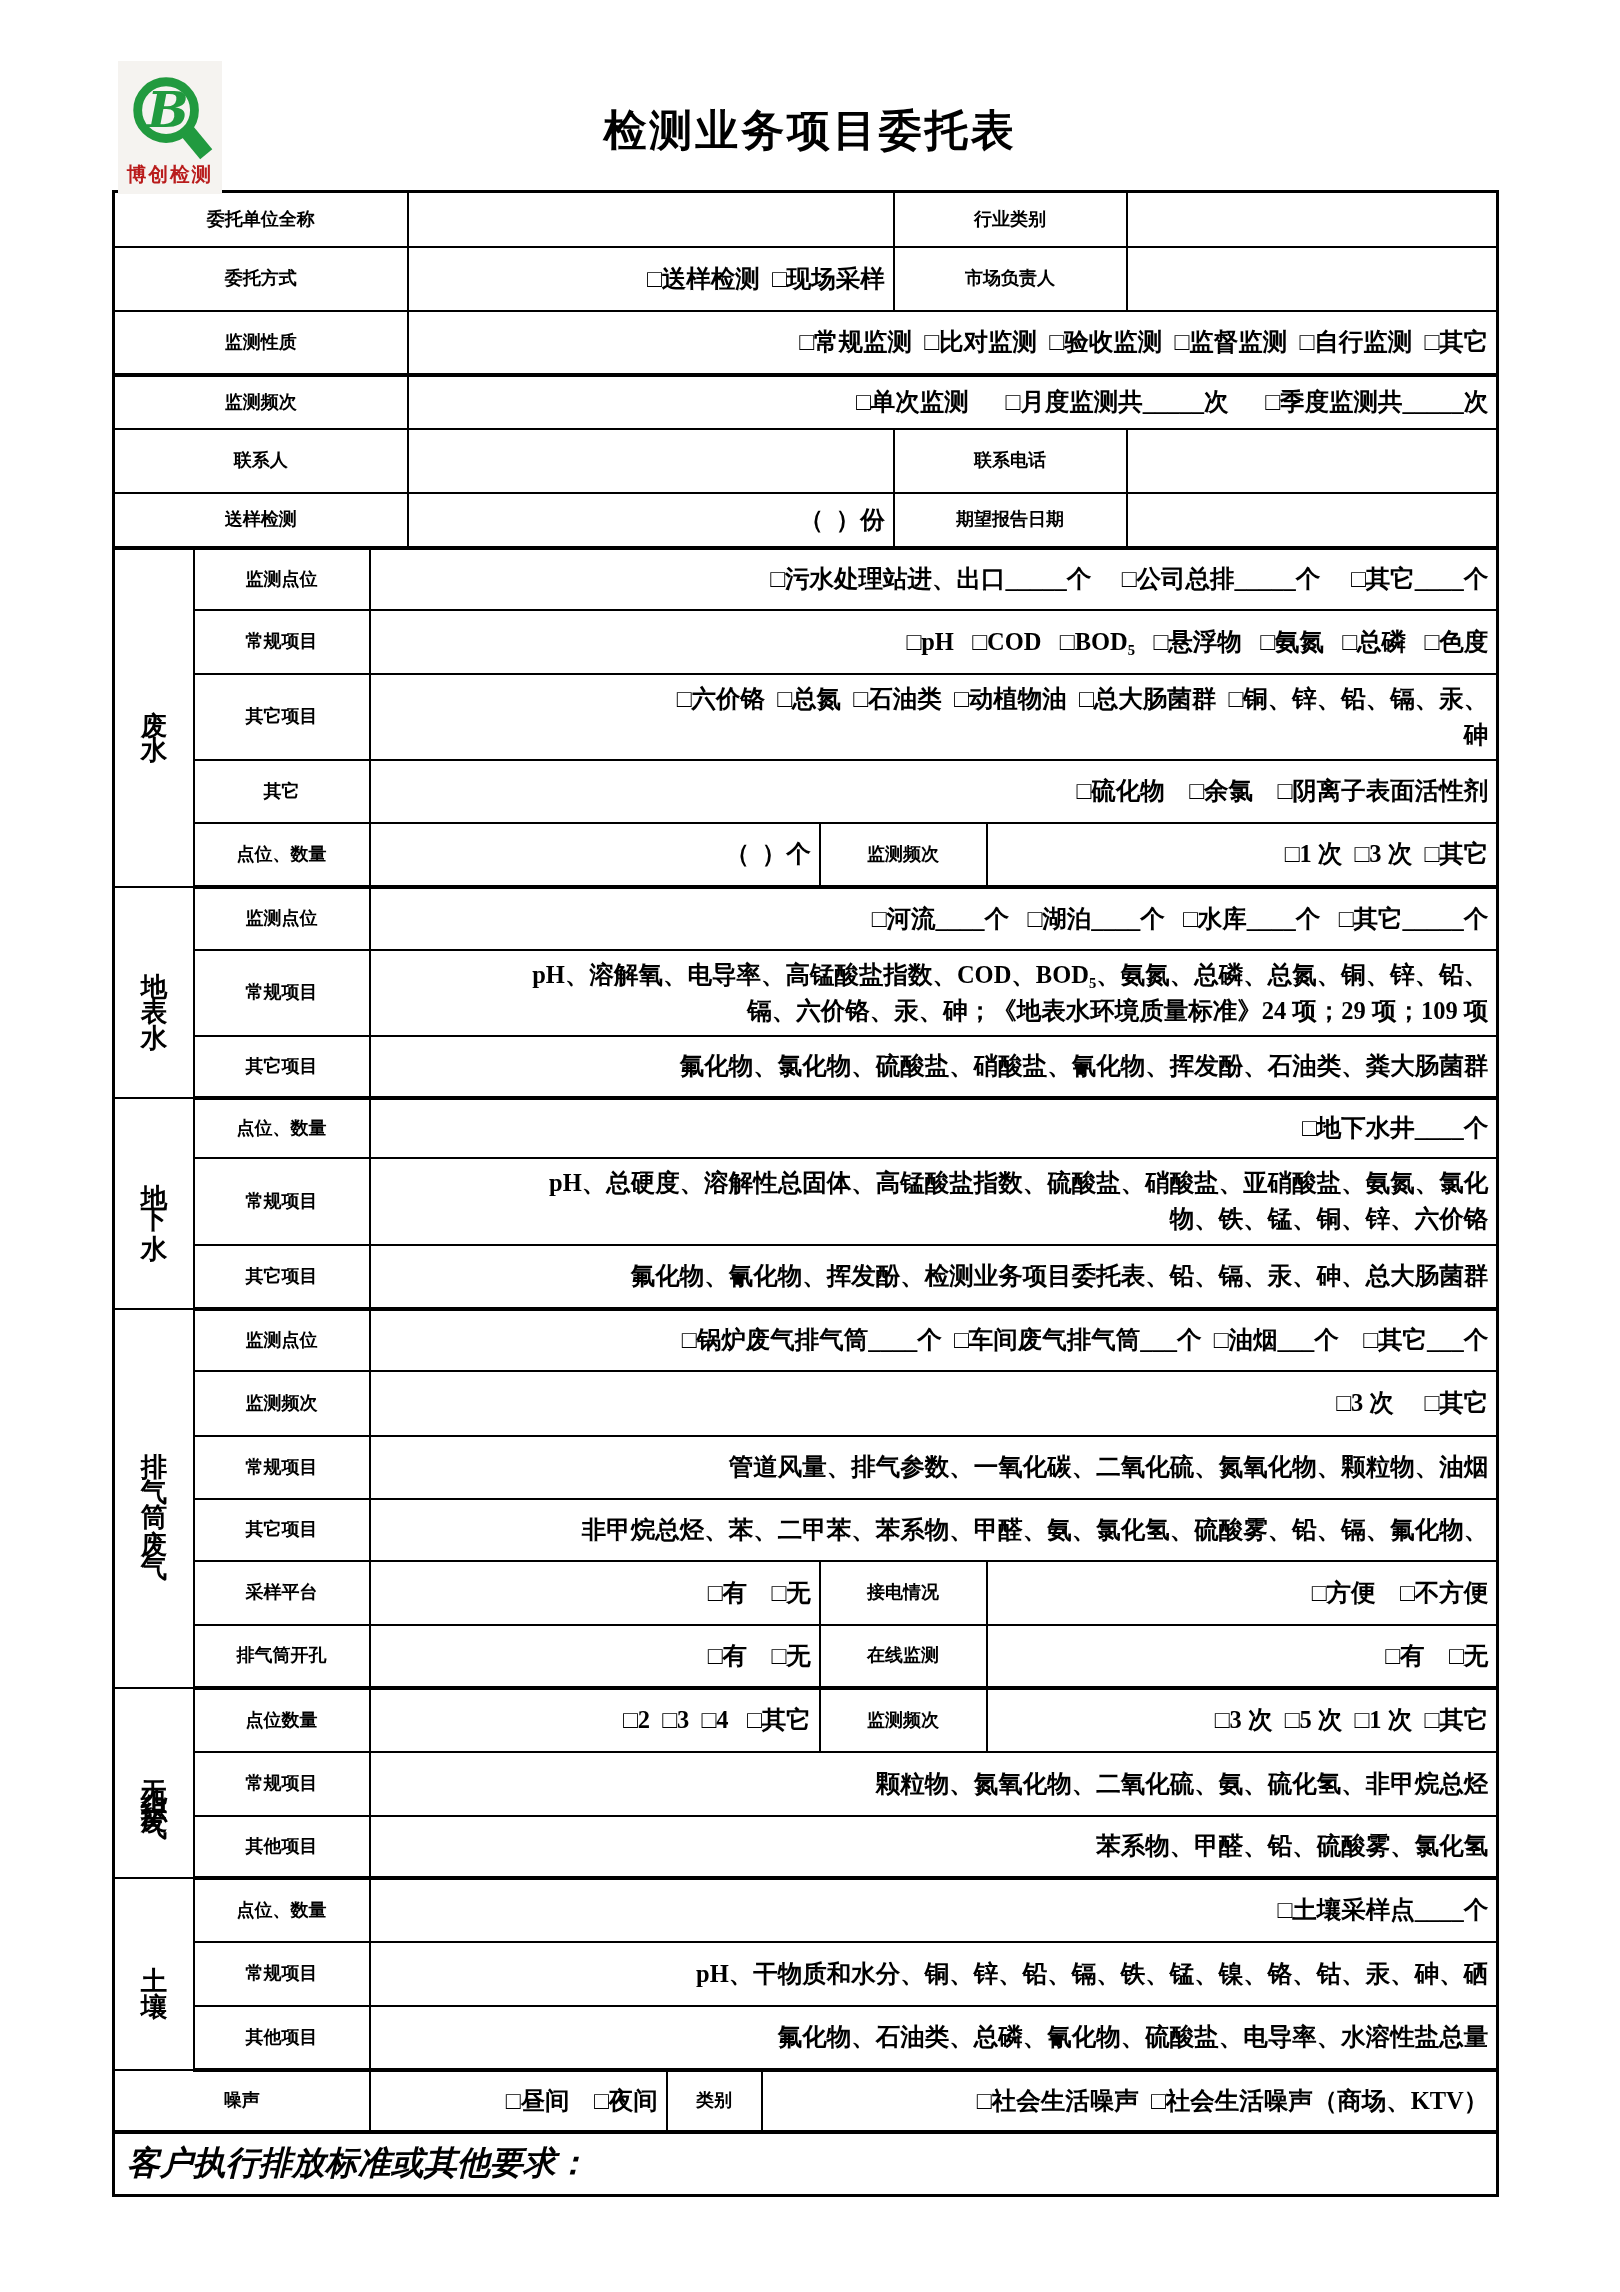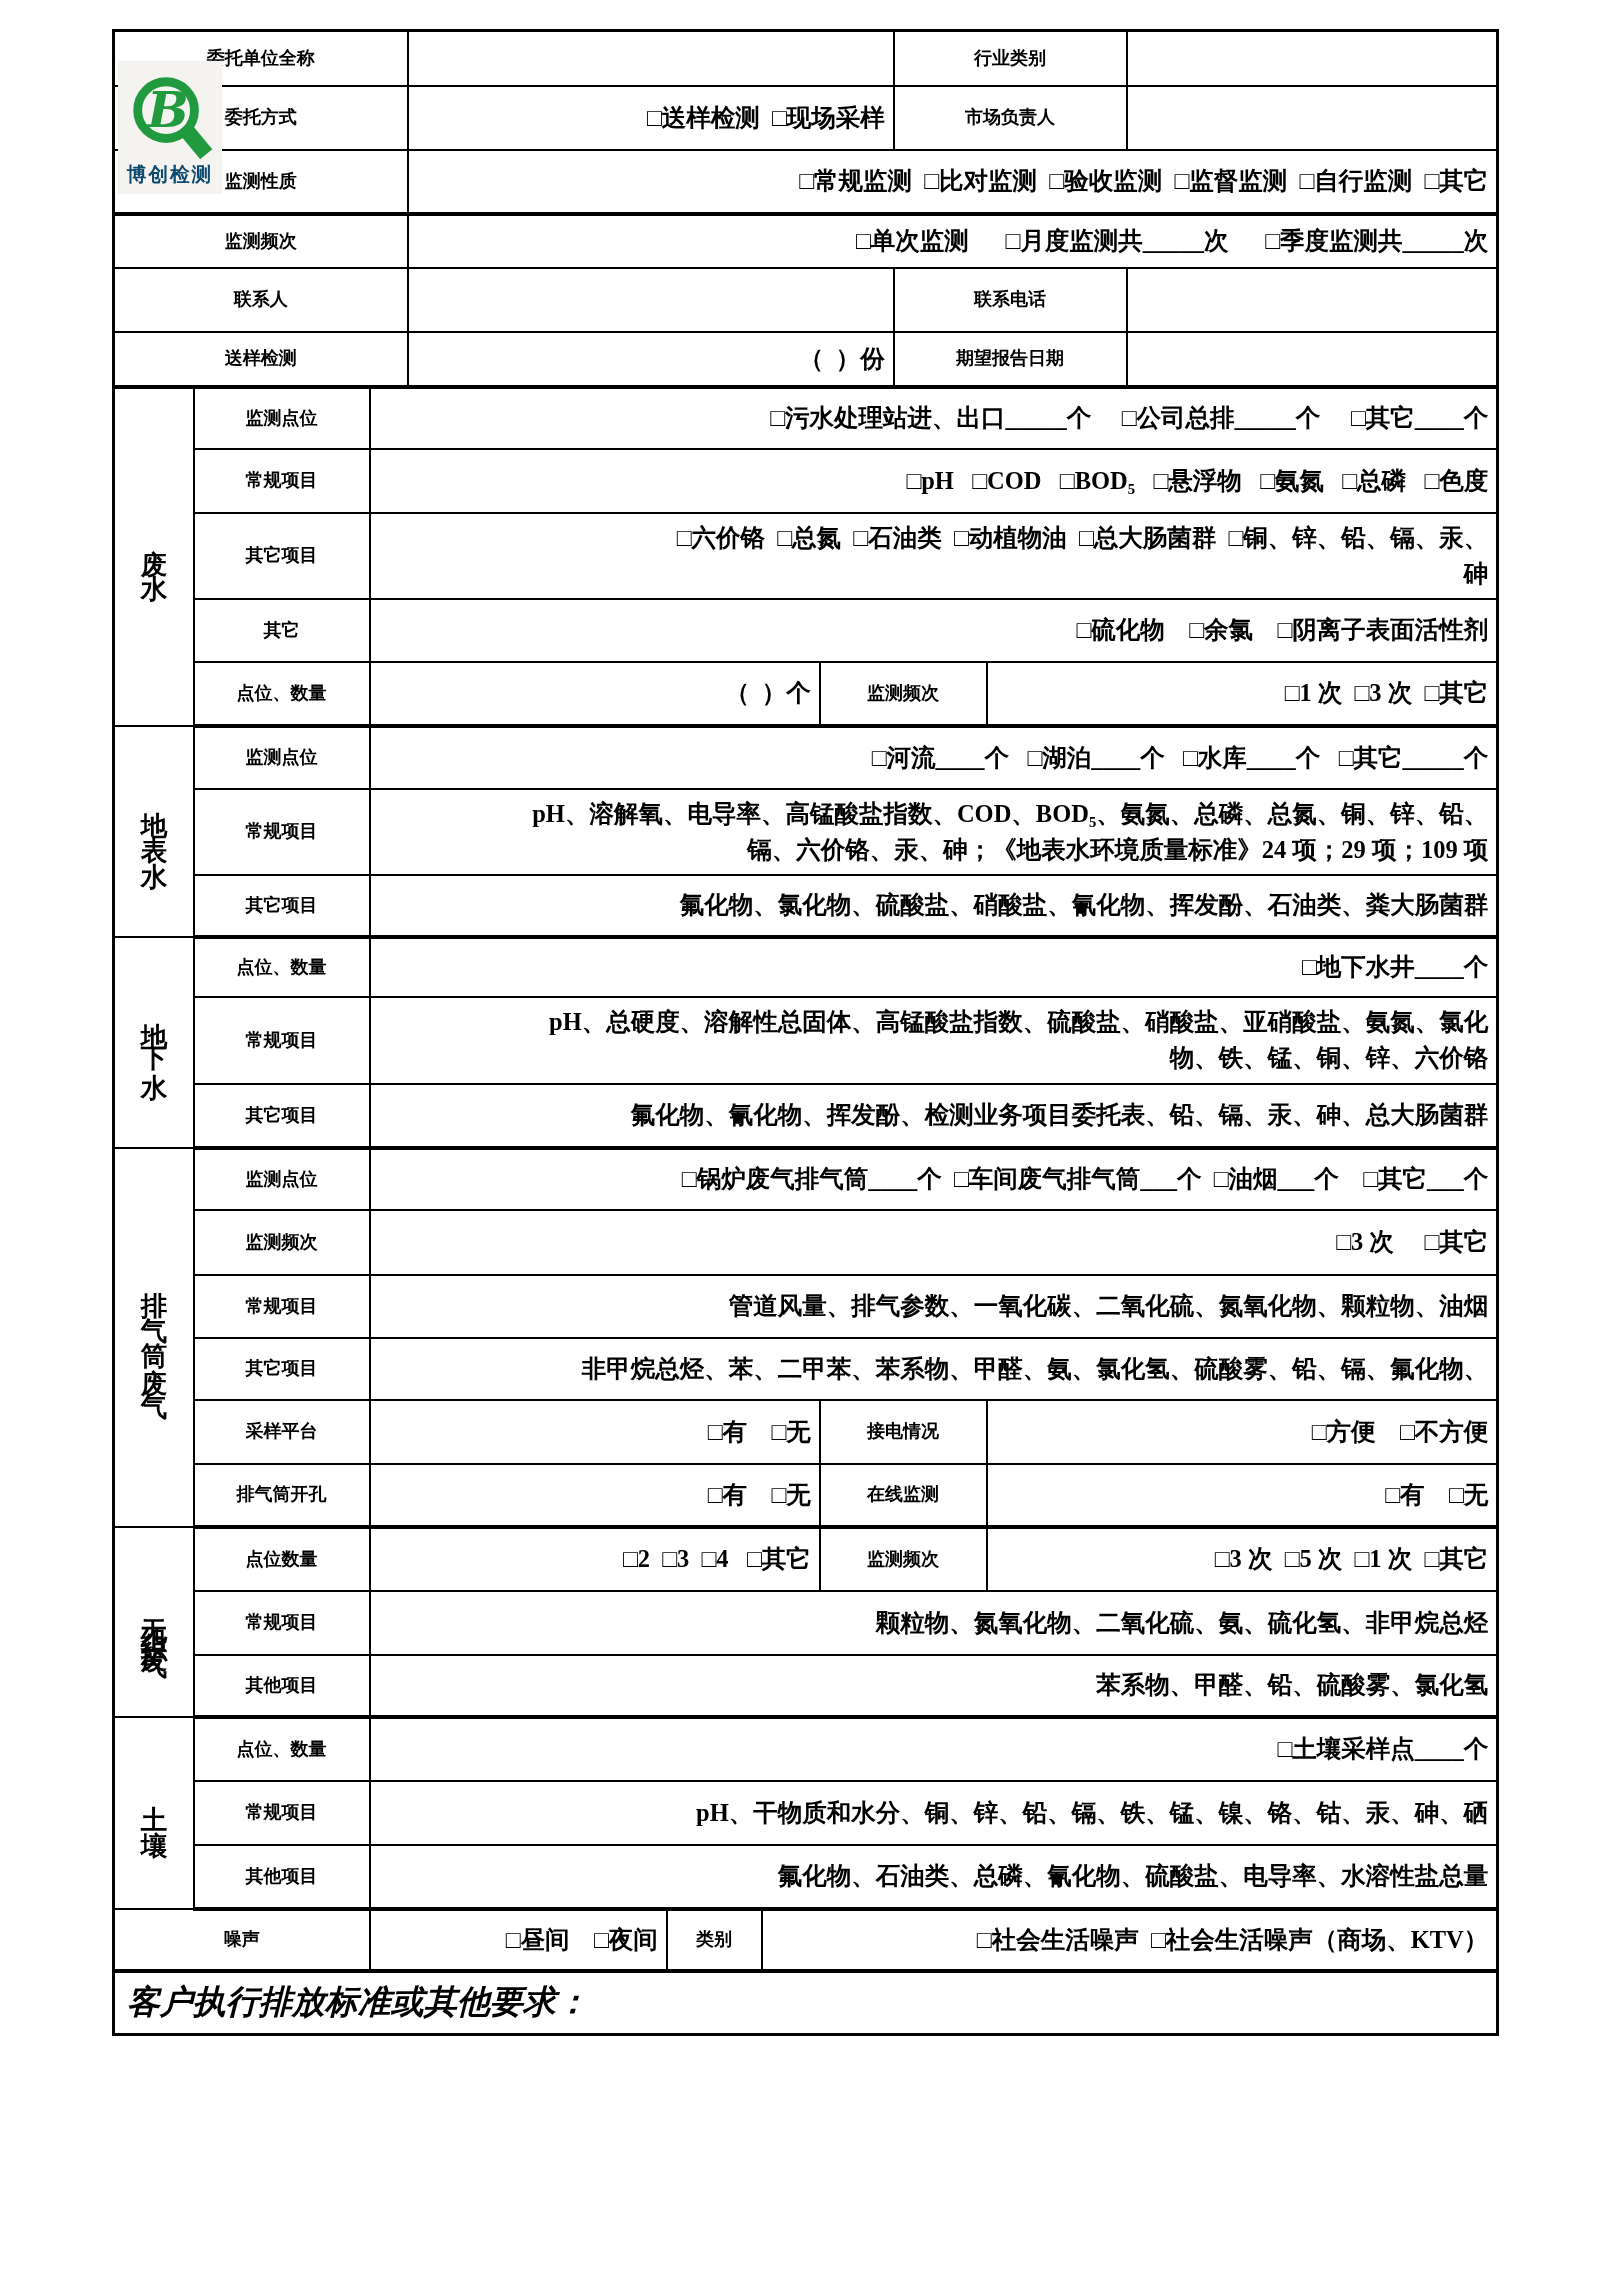--- a/index.html
+++ b/index.html
@@ -27,21 +27,21 @@
     position:absolute;
     left:118px;
     top:61px;
     width:104px;
     height:133px;
     background:#f5f3f0;
     text-align:center;
   }
   .logo svg{display:block;margin:3.9px auto 0;}
   .logo-text{
-    color:#0c4a6e;
+    color:#b91c1c;
     font-size:19.6px;
     font-weight:bold;
     letter-spacing:2px;
     font-family:"Liberation Sans","DejaVu Sans",sans-serif;
     margin-top:-5.9px;
   }
   
   table.form{
     border-collapse:collapse;
     table-layout:fixed;
@@ -100,20 +100,21 @@
 
   <div class="logo">
     <svg width="94" height="102" viewBox="0 0 96 104">
       <circle cx="44" cy="46" r="29" fill="none" stroke="#219a3f" stroke-width="9"></circle>
       <line x1="66" y1="68" x2="85" y2="91" stroke="#219a3f" stroke-width="16"></line>
       <text x="46" y="63" text-anchor="middle" font-size="50" font-style="italic" font-weight="bold" fill="#219a3f" font-family="'DejaVu Serif',serif">B</text>
     </svg>
     <div class="logo-text">博创检测</div>
   </div>
 
+  <h1 class="title">检测业务项目委托表</h1>
 
   <table class="form">
     <colgroup>
       <col style="width:80px">
         <col style="width:176px">
         <col style="width:38px">
         <col style="width:259px">
       <col style="width:95px">
         <col style="width:58px">
         <col style="width:74px">

